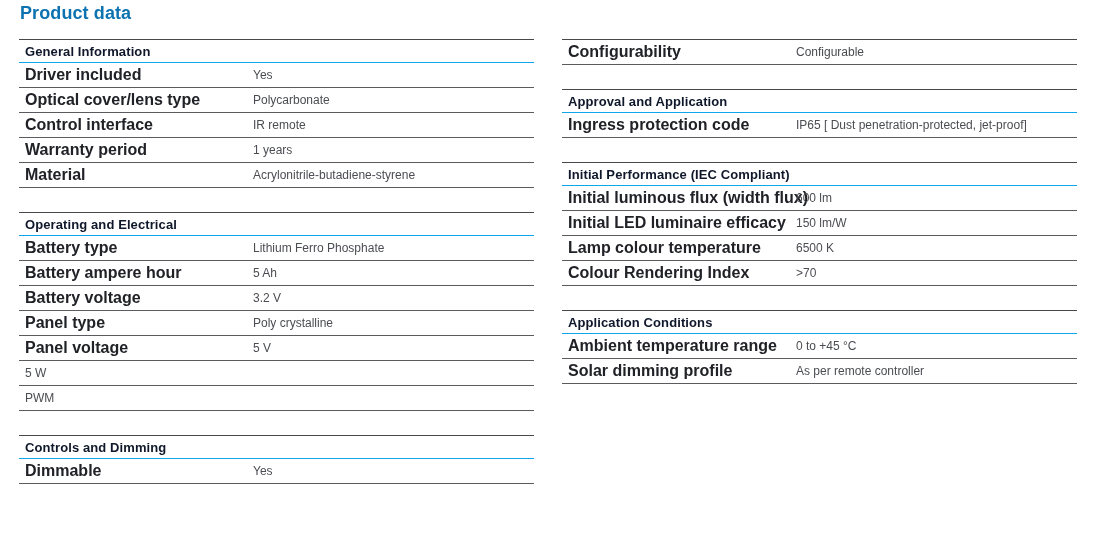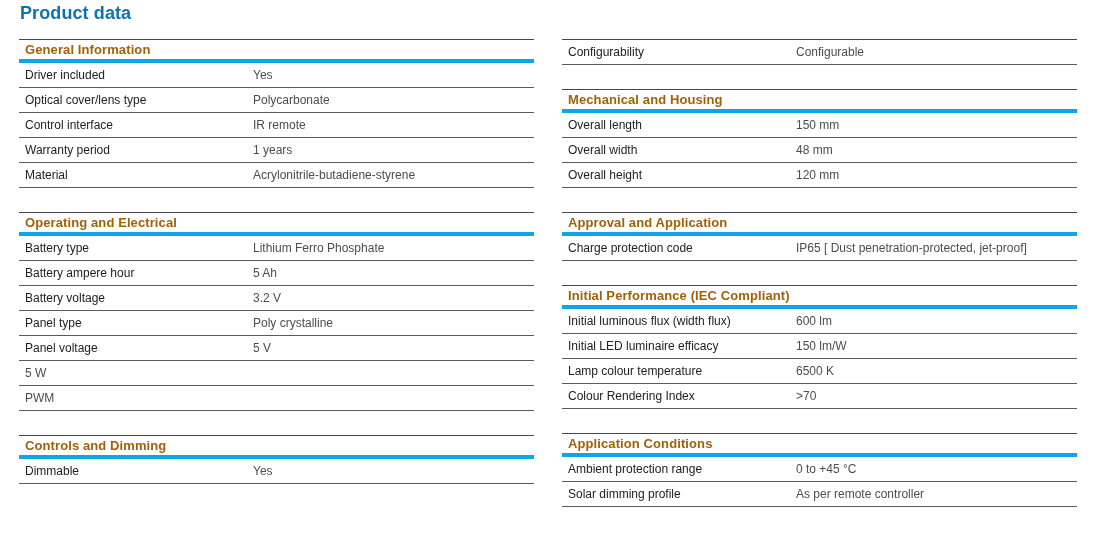--- a/index.html
+++ b/index.html
@@ -37,36 +37,36 @@
     margin-bottom: 24px;
   }
   .sec-header {
     margin: 0;
     height: 23px;
     display: flex;
     align-items: center;
     padding-left: 6px;
     font-size: 13px;
     font-weight: bold;
-    color: #a16207;
-    border-bottom: 4px solid #0ea5e9;
+    color: #0f172a;
+    border-bottom: 1px solid #0ea5e9;
     letter-spacing: 0.1px;
   }
   .row {
     height: 25px;
     display: flex;
     align-items: center;
     padding-left: 6px;
     border-bottom: 1px solid #595b5f;
   }
   .row .label {
     width: 228px;
     flex: 0 0 228px;
-    font-size: 12px;
-    font-weight: normal;
+    font-size: 16px;
+    font-weight: bold;
     color: #212227;
     white-space: nowrap;
   }
   .row .value {
     font-size: 12px;
     font-weight: normal;
     color: #4b4d52;
     white-space: nowrap;
   }
 </style>
@@ -159,45 +159,26 @@
   <section class="section">
 
     <div class="rows">
   <div class="row">
     <span class="label">Configurability</span>
     <span class="value">Configurable</span>
   </div>
 </div>
   </section>
 
-  <section class="section">
-    <h2 class="sec-header">Mechanical and Housing</h2>
-    <div class="rows">
-  <div class="row">
-    <span class="label">Overall length</span>
-    <span class="value">150 mm</span>
-  </div>
-
-  <div class="row">
-    <span class="label">Overall width</span>
-    <span class="value">48 mm</span>
-  </div>
-
-  <div class="row">
-    <span class="label">Overall height</span>
-    <span class="value">120 mm</span>
-  </div>
-</div>
-  </section>
 
   <section class="section">
     <h2 class="sec-header">Approval and Application</h2>
     <div class="rows">
   <div class="row">
-    <span class="label">Charge protection code</span>
+    <span class="label">Ingress protection code</span>
     <span class="value">IP65 [ Dust penetration-protected, jet-proof]</span>
   </div>
 </div>
   </section>
 
   <section class="section">
     <h2 class="sec-header">Initial Performance (IEC Compliant)</h2>
     <div class="rows">
   <div class="row">
     <span class="label">Initial luminous flux (width flux)</span>
@@ -218,21 +199,21 @@
     <span class="label">Colour Rendering Index</span>
     <span class="value">&gt;70</span>
   </div>
 </div>
   </section>
 
   <section class="section">
     <h2 class="sec-header">Application Conditions</h2>
     <div class="rows">
   <div class="row">
-    <span class="label">Ambient protection range</span>
+    <span class="label">Ambient temperature range</span>
     <span class="value">0 to +45 °C</span>
   </div>
 
   <div class="row">
     <span class="label">Solar dimming profile</span>
     <span class="value">As per remote controller</span>
   </div>
 </div>
   </section>
 </div>

